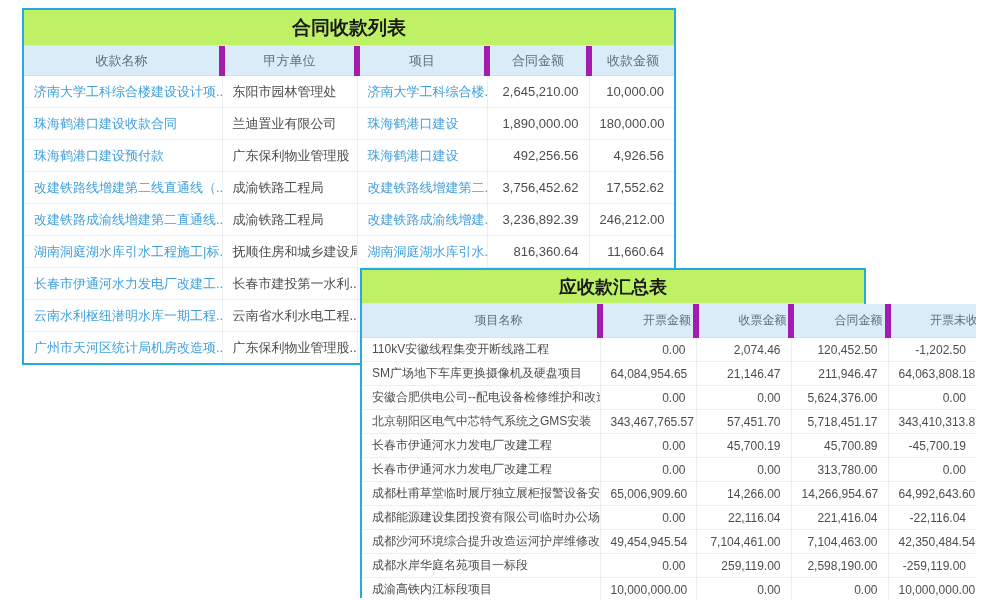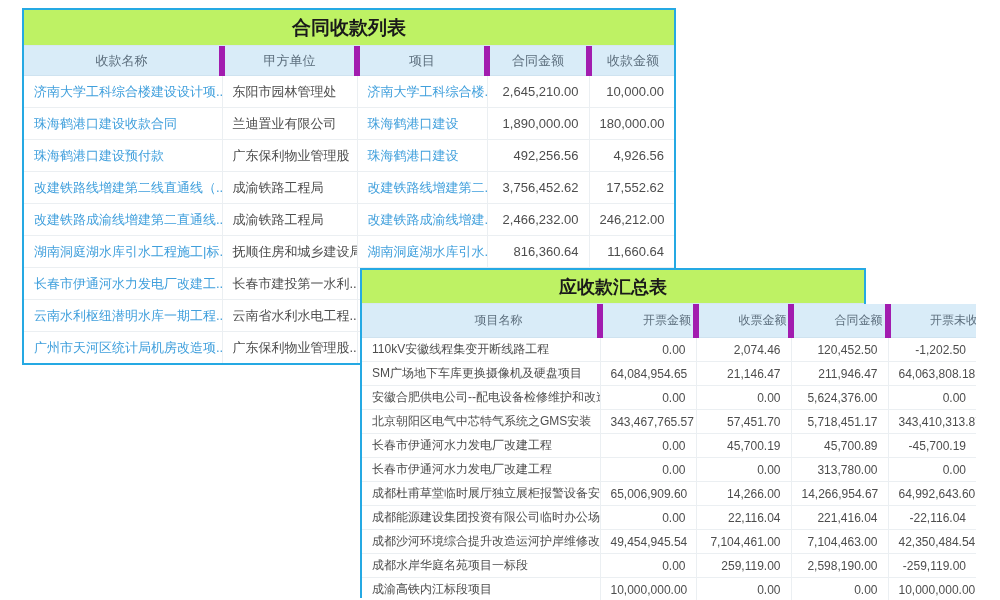--- a/index.html
+++ b/index.html
@@ -89,21 +89,21 @@
           <td class="txt"><a class="cell-link">改建铁路线增建第二线直通线（...</a></td>
           <td class="txt">成渝铁路工程局</td>
           <td class="txt"><a class="cell-link">改建铁路线增建第二...</a></td>
           <td class="num">3,756,452.62</td>
           <td class="num">17,552.62</td>
         </tr>
         <tr>
           <td class="txt"><a class="cell-link">改建铁路成渝线增建第二直通线...</a></td>
           <td class="txt">成渝铁路工程局</td>
           <td class="txt"><a class="cell-link">改建铁路成渝线增建...</a></td>
-          <td class="num">2,466,232.00</td>
+          <td class="num">3,236,892.39</td>
           <td class="num">246,212.00</td>
         </tr>
         <tr>
           <td class="txt"><a class="cell-link">湖南洞庭湖水库引水工程施工|标...</a></td>
           <td class="txt">抚顺住房和城乡建设局</td>
           <td class="txt"><a class="cell-link">湖南洞庭湖水库引水...</a></td>
           <td class="num">816,360.64</td>
           <td class="num">11,660.64</td>
         </tr>
         <tr>

